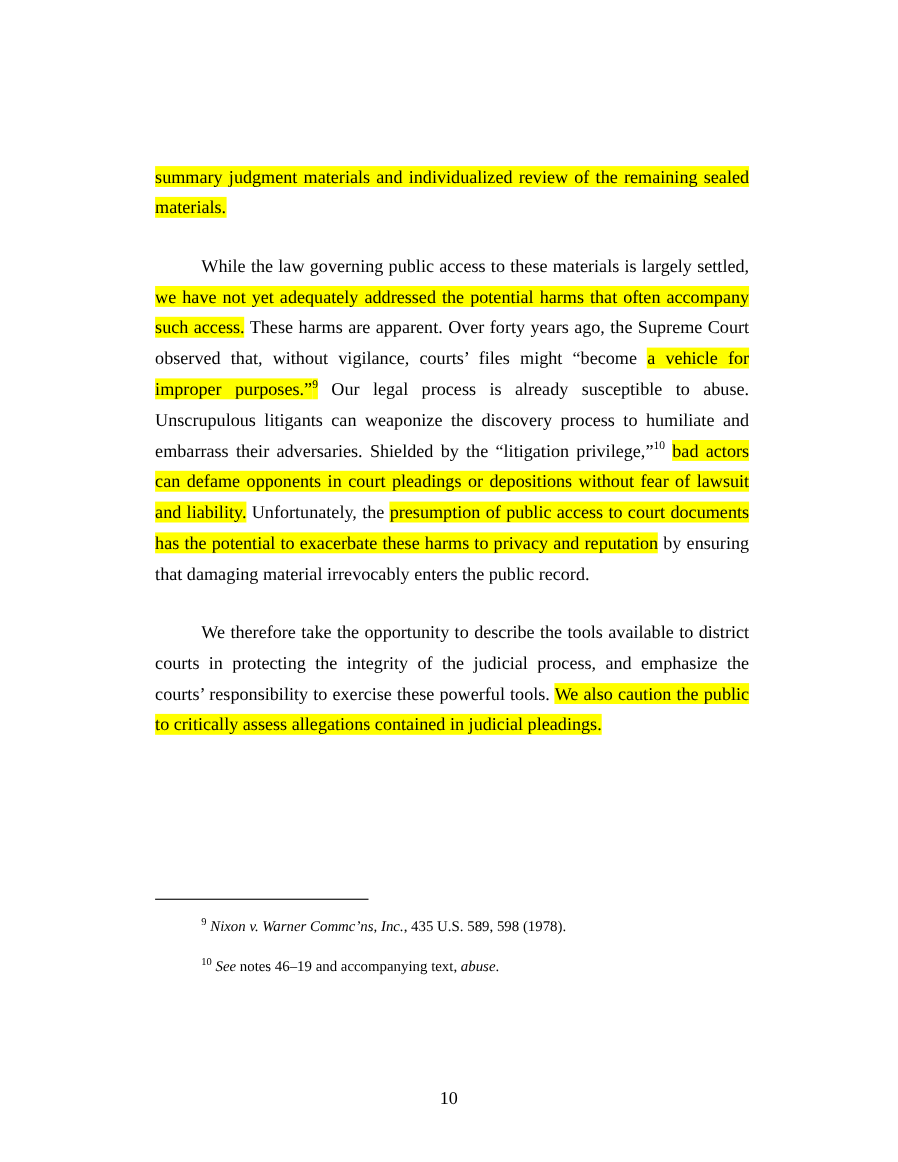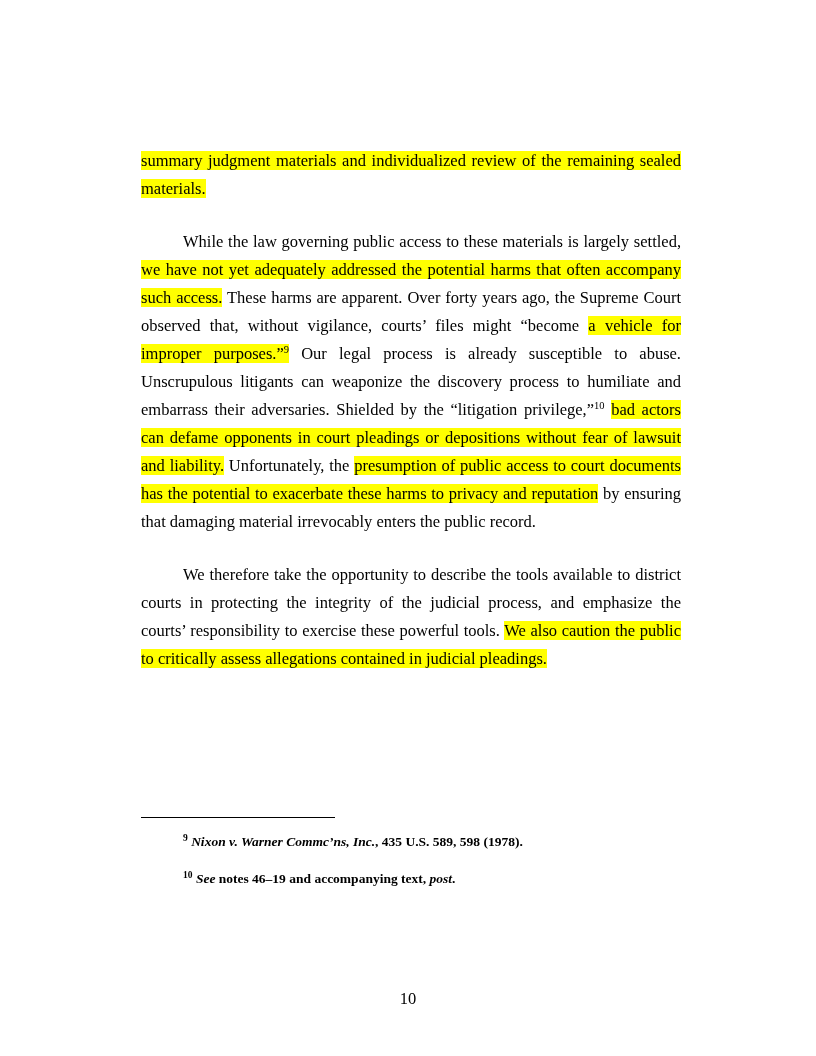--- a/index.html
+++ b/index.html
@@ -63,21 +63,20 @@
     height: 0;
     border-top: 1px solid #000;
     margin: 0 0 14px 0;
   }
   .footnote {
     font-size: 13.5px;
     line-height: 19px;
     margin: 0 0 18px 0;
     text-indent: 42px;
     text-align: left;
-    font-weight: bold;
   }
   .footnote sup {
     font-size: 9.5px;
   }
   .footnote i {
     font-style: italic;
   }
   .page-number {
     position: absolute;
     left: 0;
@@ -111,19 +110,19 @@
   <div class="footnote-area">
     <div class="fn-rule"></div>
 
     <div class="footnote">
       <sup>9</sup>
       <i>Nixon v. Warner Commc’ns, Inc.</i><span>, 435 U.S. 589, 598 (1978).</span>
     </div>
 
     <div class="footnote">
       <sup>10</sup>
-      <i>See</i><span> notes 46–19 and accompanying text, </span><i>post</i><span>.</span>
+      <i>See</i><span> notes 46–19 and accompanying text, </span><i>abuse</i><span>.</span>
     </div>
   </div>
 
   <div class="page-number">10</div>
 
 </div>
 
 </body></html>

